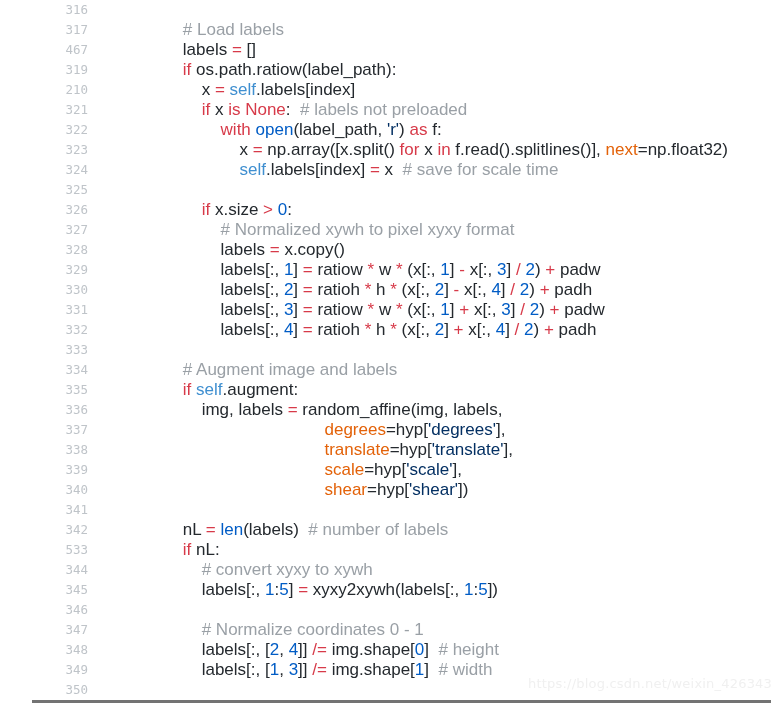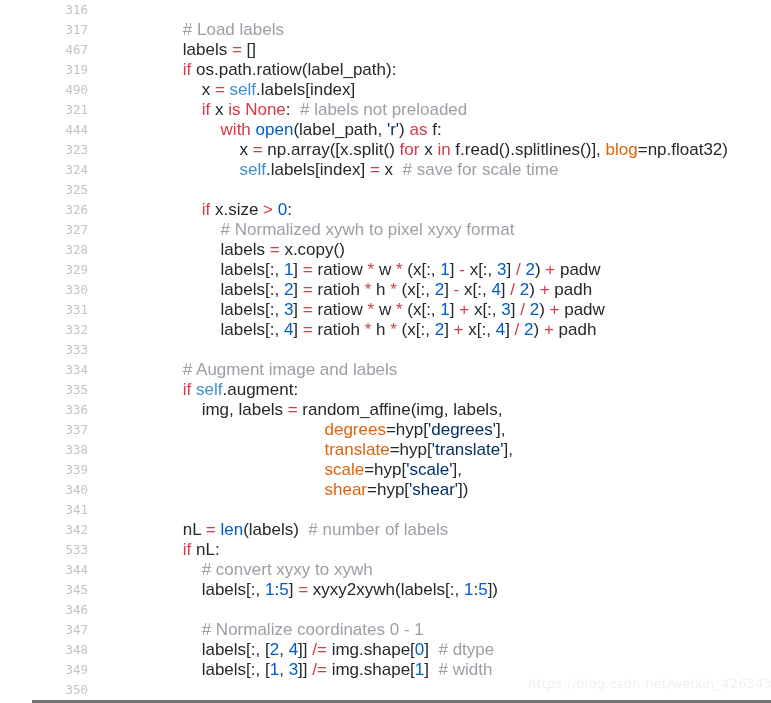--- a/index.html
+++ b/index.html
@@ -97,34 +97,34 @@
         </tr>
         <tr>
           <td class="gutter">467</td>
           <td class="code-cell"><span class="t-plain">        labels </span><span class="t-op">=</span><span class="t-plain"> []</span></td>
         </tr>
         <tr>
           <td class="gutter">319</td>
           <td class="code-cell"><span class="t-plain">        </span><span class="t-kw">if</span><span class="t-plain"> os.path.ratiow(label_path):</span></td>
         </tr>
         <tr>
-          <td class="gutter">490</td>
+          <td class="gutter">210</td>
           <td class="code-cell"><span class="t-plain">            x </span><span class="t-op">=</span><span class="t-plain"> </span><span class="t-self">self</span><span class="t-plain">.labels[index]</span></td>
         </tr>
         <tr>
           <td class="gutter">321</td>
           <td class="code-cell"><span class="t-plain">            </span><span class="t-kw">if</span><span class="t-plain"> x </span><span class="t-kw">is</span><span class="t-plain"> </span><span class="t-kw">None</span><span class="t-plain">:</span><span class="t-com">  # labels not preloaded</span></td>
         </tr>
         <tr>
-          <td class="gutter">444</td>
+          <td class="gutter">322</td>
           <td class="code-cell"><span class="t-plain">                </span><span class="t-kw">with</span><span class="t-plain"> </span><span class="t-fn">open</span><span class="t-plain">(label_path, </span><span class="t-str">'r'</span><span class="t-plain">) </span><span class="t-kw">as</span><span class="t-plain"> f:</span></td>
         </tr>
         <tr>
           <td class="gutter">323</td>
-          <td class="code-cell"><span class="t-plain">                    x </span><span class="t-op">=</span><span class="t-plain"> np.array([x.split() </span><span class="t-kw">for</span><span class="t-plain"> x </span><span class="t-kw">in</span><span class="t-plain"> f.read().splitlines()], </span><span class="t-param">blog</span><span class="t-plain">=np.float32)</span></td>
+          <td class="code-cell"><span class="t-plain">                    x </span><span class="t-op">=</span><span class="t-plain"> np.array([x.split() </span><span class="t-kw">for</span><span class="t-plain"> x </span><span class="t-kw">in</span><span class="t-plain"> f.read().splitlines()], </span><span class="t-param">next</span><span class="t-plain">=np.float32)</span></td>
         </tr>
         <tr>
           <td class="gutter">324</td>
           <td class="code-cell"><span class="t-plain">                    </span><span class="t-self">self</span><span class="t-plain">.labels[index] </span><span class="t-op">=</span><span class="t-plain"> x</span><span class="t-com">  # save for scale time</span></td>
         </tr>
         <tr>
           <td class="gutter">325</td>
           <td class="code-cell">&nbsp;</td>
         </tr>
         <tr>
@@ -210,21 +210,21 @@
         <tr>
           <td class="gutter">346</td>
           <td class="code-cell">&nbsp;</td>
         </tr>
         <tr>
           <td class="gutter">347</td>
           <td class="code-cell"><span class="t-plain">            </span><span class="t-com"># Normalize coordinates 0 - 1</span></td>
         </tr>
         <tr>
           <td class="gutter">348</td>
-          <td class="code-cell"><span class="t-plain">            labels[:, [</span><span class="t-num">2</span><span class="t-plain">, </span><span class="t-num">4</span><span class="t-plain">]] </span><span class="t-op">/=</span><span class="t-plain"> img.shape[</span><span class="t-num">0</span><span class="t-plain">]</span><span class="t-com">  # dtype</span></td>
+          <td class="code-cell"><span class="t-plain">            labels[:, [</span><span class="t-num">2</span><span class="t-plain">, </span><span class="t-num">4</span><span class="t-plain">]] </span><span class="t-op">/=</span><span class="t-plain"> img.shape[</span><span class="t-num">0</span><span class="t-plain">]</span><span class="t-com">  # height</span></td>
         </tr>
         <tr>
           <td class="gutter">349</td>
           <td class="code-cell"><span class="t-plain">            labels[:, [</span><span class="t-num">1</span><span class="t-plain">, </span><span class="t-num">3</span><span class="t-plain">]] </span><span class="t-op">/=</span><span class="t-plain"> img.shape[</span><span class="t-num">1</span><span class="t-plain">]</span><span class="t-com">  # width</span></td>
         </tr>
         <tr>
           <td class="gutter">350</td>
           <td class="code-cell">&nbsp;</td>
         </tr>
       </tbody>

